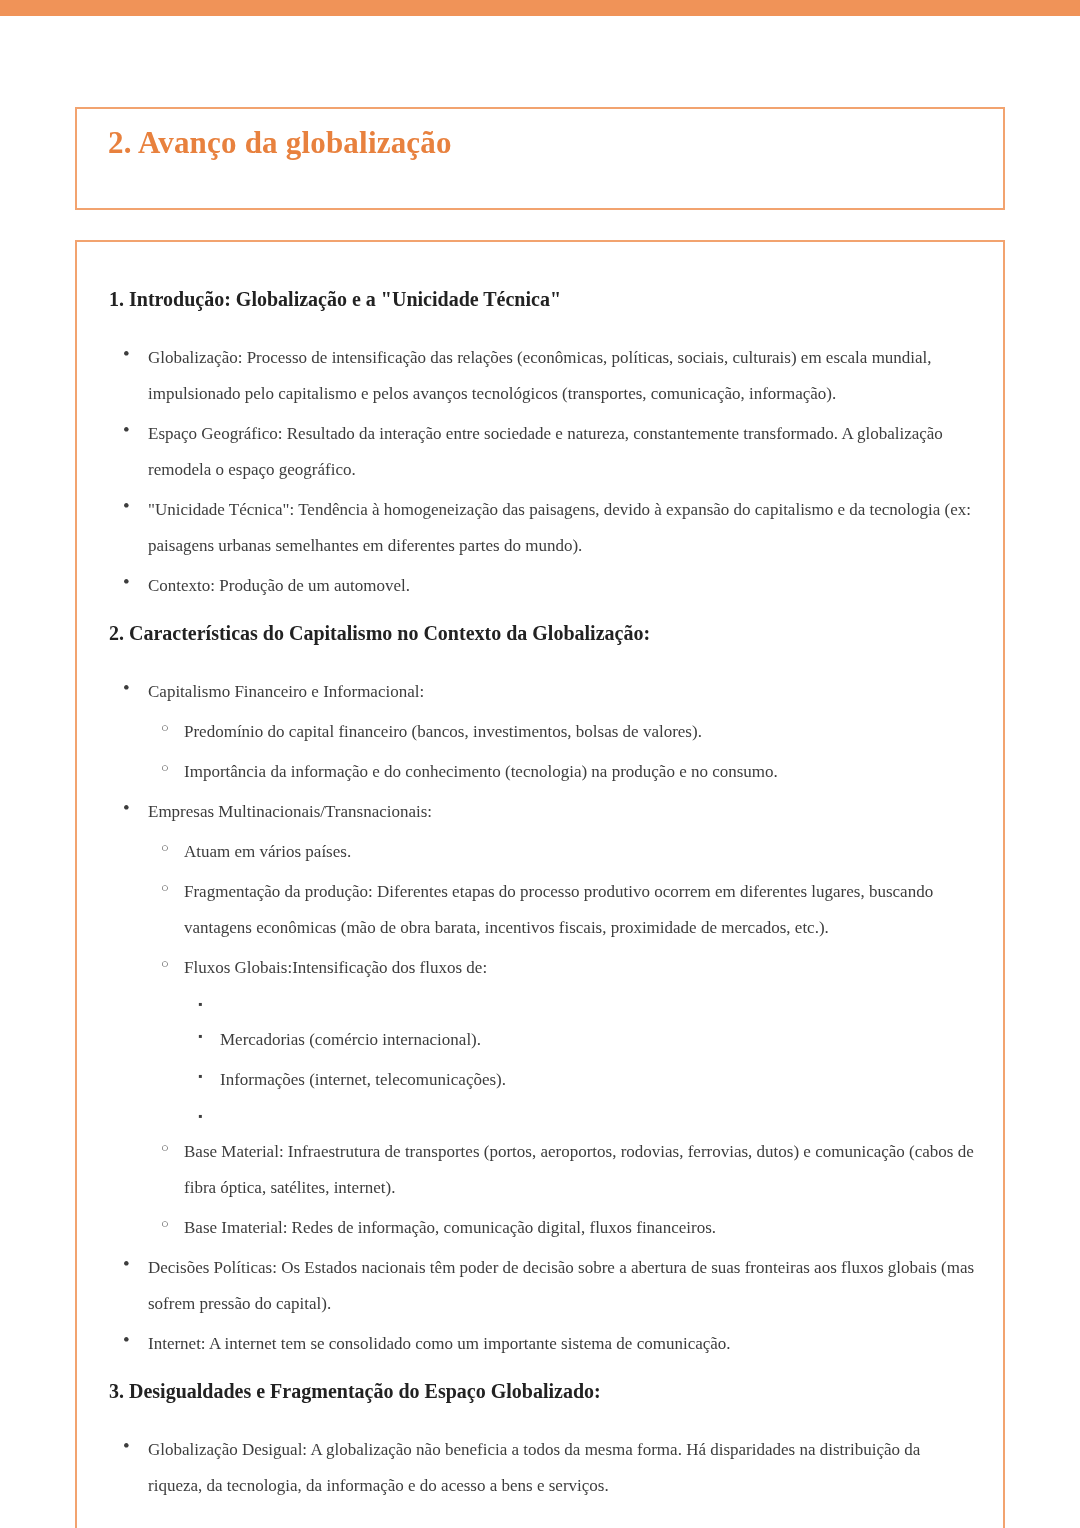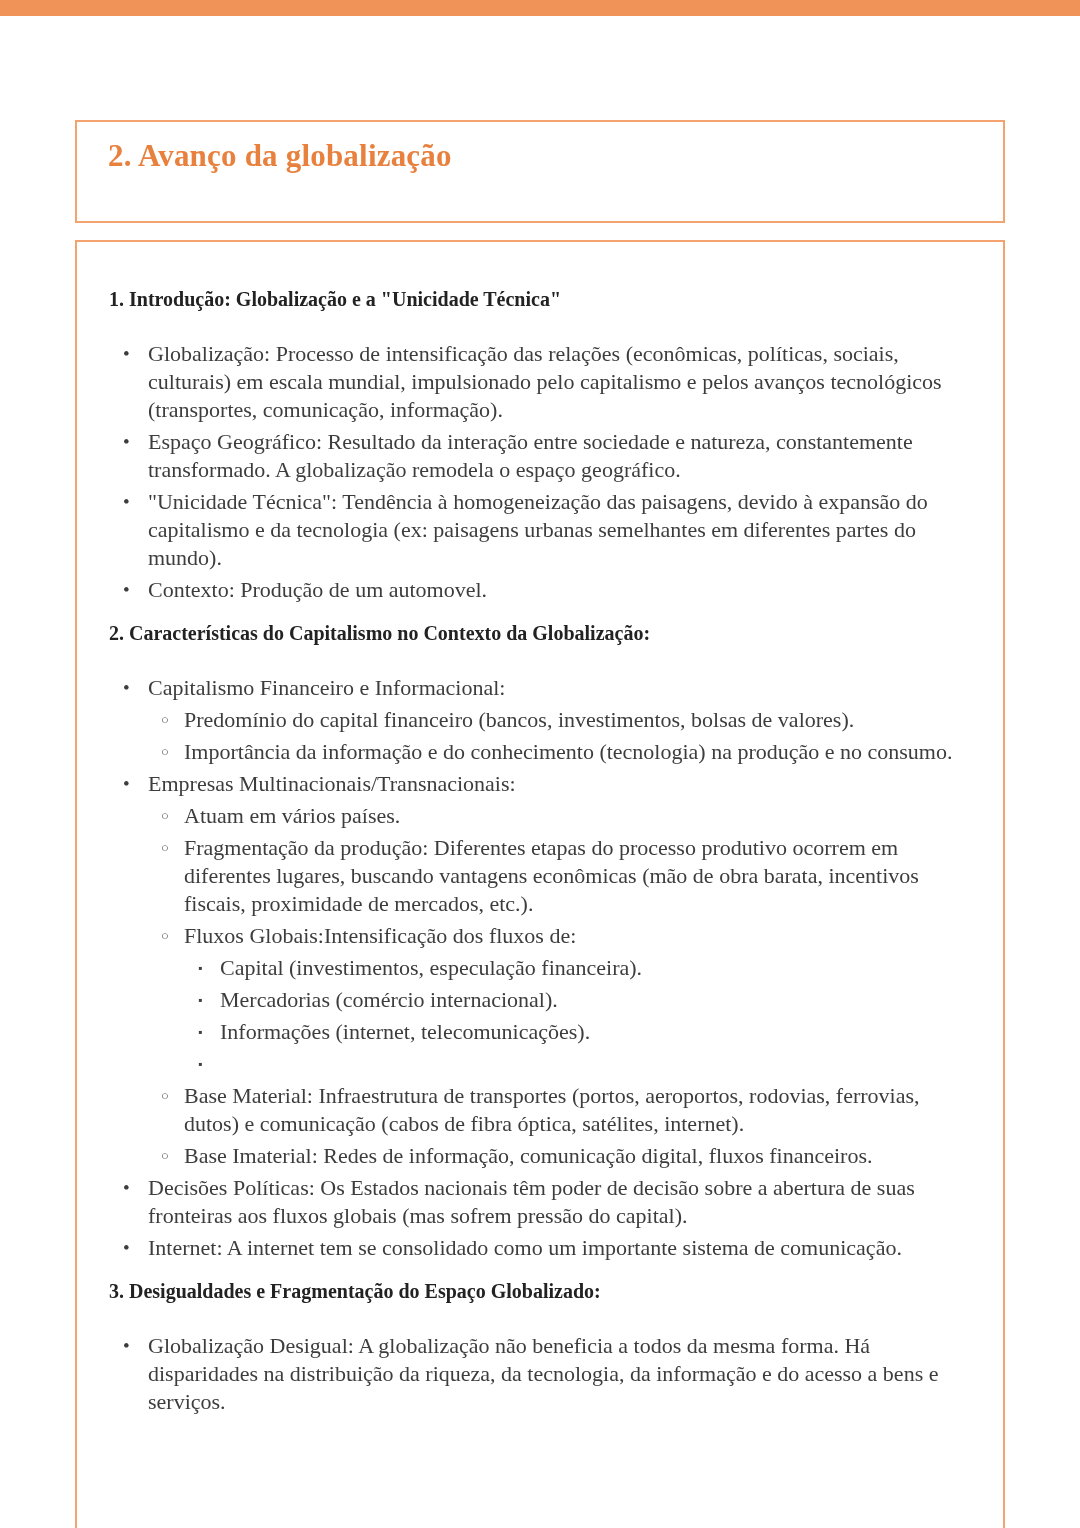--- a/index.html
+++ b/index.html
@@ -15,21 +15,21 @@
   .top-bar {
     position: absolute;
     top: 0; left: 0;
     width: 100%;
     height: 16px;
     background: var(--accent-bar, #F09358);
   }
   .title-box {
     position: absolute;
     left: 75px;
-    top: 120px;
+    top: 107px;
     width: 930px;
     height: 103px;
     border: 2px solid var(--border-color, #F2A36F);
     background: #ffffff;
     padding: 16px 30px 0 31px;
   }
   .page-title {
     color: var(--title-color, #E8813E);
     font-size: 31px;
     font-weight: bold;
@@ -59,22 +59,22 @@
     line-height: 1.3;
     margin: 16px 0 28px 0;
   }
   .section-heading:first-child { margin-top: 0; }
   .bullet-row {
     display: flex;
     align-items: flex-start;
     margin-bottom: 4px;
   }
   .bullet-text {
-    font-size: 22px;
-    line-height: 28px;
+    font-size: 17px;
+    line-height: 36px;
     color: var(--body-color, #3d3d3d);
   }
   .marker {
     flex: none;
     text-align: left;
     color: var(--body-color, #3d3d3d);
     line-height: 28px;
   }
   .level-1 { padding-left: 14px; }
   .level-1 .marker { width: 25px; font-size: 19px; }
@@ -137,21 +137,20 @@
         <div class="bullet-row level-2">
           <span class="marker">○</span>
           <span class="bullet-text">Fragmentação da produção: Diferentes etapas do processo produtivo ocorrem em diferentes lugares, buscando vantagens econômicas (mão de obra barata, incentivos fiscais, proximidade de mercados, etc.).</span>
         </div>
         <div class="bullet-row level-2">
           <span class="marker">○</span>
           <span class="bullet-text">Fluxos Globais:Intensificação dos fluxos de:</span>
         </div>
         <div class="bullet-row level-3">
           <span class="marker">▪</span>
-          <span class="bullet-text">Capital (investimentos, especulação financeira).</span>
         </div>
         <div class="bullet-row level-3">
           <span class="marker">▪</span>
           <span class="bullet-text">Mercadorias (comércio internacional).</span>
         </div>
         <div class="bullet-row level-3">
           <span class="marker">▪</span>
           <span class="bullet-text">Informações (internet, telecomunicações).</span>
         </div>
         <div class="bullet-row level-3">

